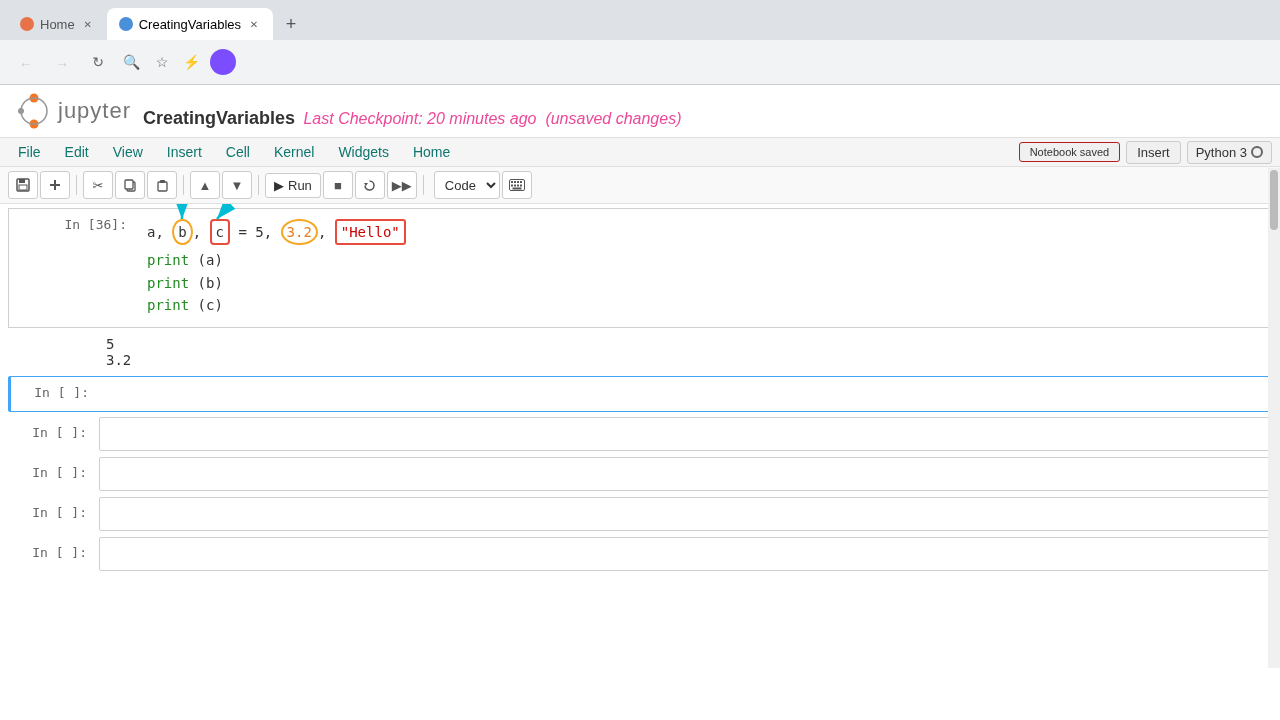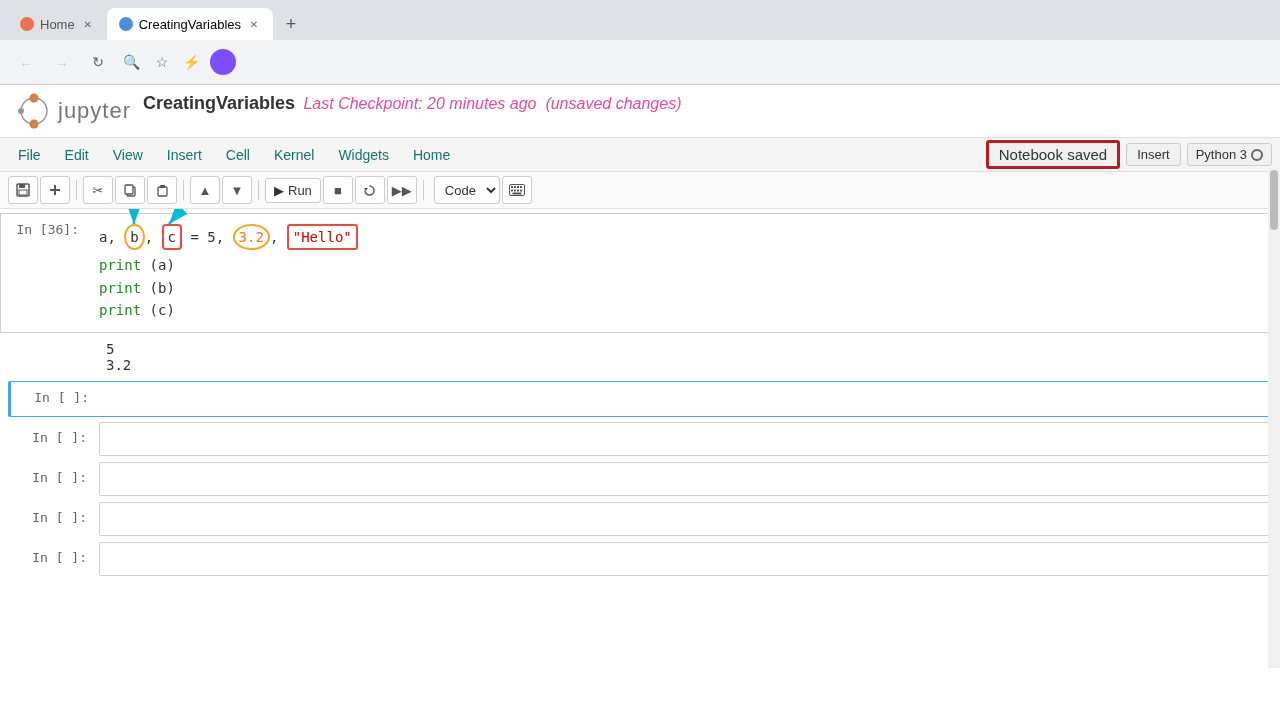--- a/index.html
+++ b/index.html
@@ -127,21 +127,21 @@
       align-items: center;
       justify-content: center;
       color: white;
       font-size: 12px;
       cursor: pointer;
     }
 
     
     .jupyter-header {
       display: flex;
-      align-items: flex-start;
+      align-items: flex-end;
       padding: 8px 16px;
       border-bottom: 1px solid #e0e0e0;
       background: #fff;
       gap: 12px;
     }
     .jupyter-logo {
       display: flex;
       align-items: center;
       gap: 6px;
     }
@@ -204,24 +204,24 @@
       color: #0f766e;
     }
     .menu-right {
       margin-left: auto;
       display: flex;
       align-items: center;
       gap: 6px;
     }
     .notebook-saved-badge {
       background: #f0f0f0;
-      border: 3px solid #b91c1c;
+      border: 1px solid #b91c1c;
       border-radius: 3px;
       padding: 3px 10px;
-      font-size: 15px;
+      font-size: 11px;
       color: #333;
     }
     .trusted-badge {
       background: #f0f0f0;
       border: 1px solid #ccc;
       border-radius: 3px;
       padding: 3px 10px;
       font-size: 13px;
       color: #333;
     }
@@ -544,21 +544,21 @@
         <rect x="5" y="5.5" width="2" height="2" rx="0.3" fill="#555"></rect>
         <rect x="8" y="5.5" width="2" height="2" rx="0.3" fill="#555"></rect>
         <rect x="11" y="5.5" width="2" height="2" rx="0.3" fill="#555"></rect>
         <rect x="3.5" y="8.5" width="9" height="2" rx="0.3" fill="#555"></rect>
       </svg>
   </div>
 </div>
 
 <div class="notebook-area">
 
-  <div class="cell-container" style="border: 1px solid #cfcfcf; margin: 4px 0;">
+  <div class="cell-container" style="border: 1px solid #cfcfcf; margin: 4px 8px; padding-left: 40px;">
     <div class="cell-prompt">In [36]:</div>
     <div style="flex:1; padding: 4px 0;">
 
       <div class="code-display">
         <div style="position: relative; display: inline-block; margin-bottom: 4px;">
           
           <svg style="position:absolute; top:-40px; left:20px; pointer-events:none;" width="200" height="50">
 
             <defs>
               <marker id="arrowhead1" markerWidth="8" markerHeight="6" refX="8" refY="3" orient="auto">

